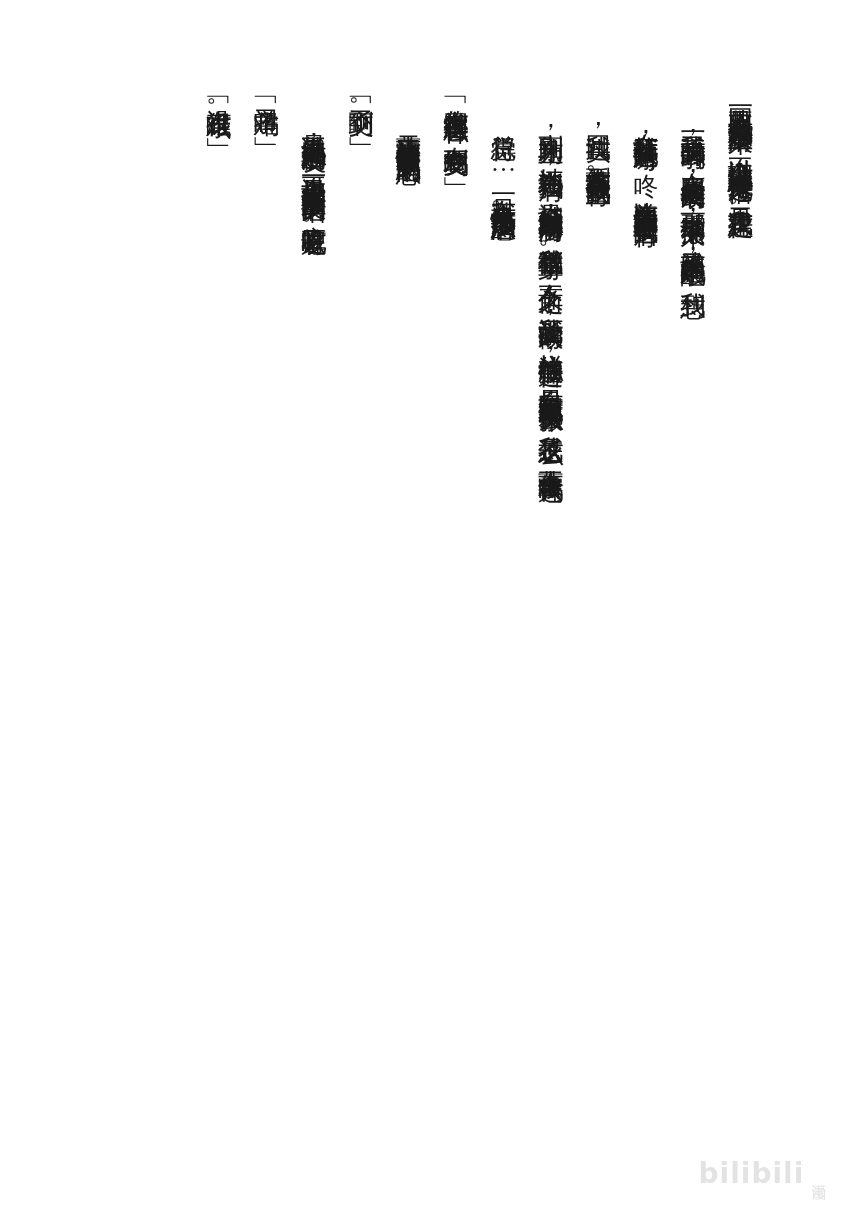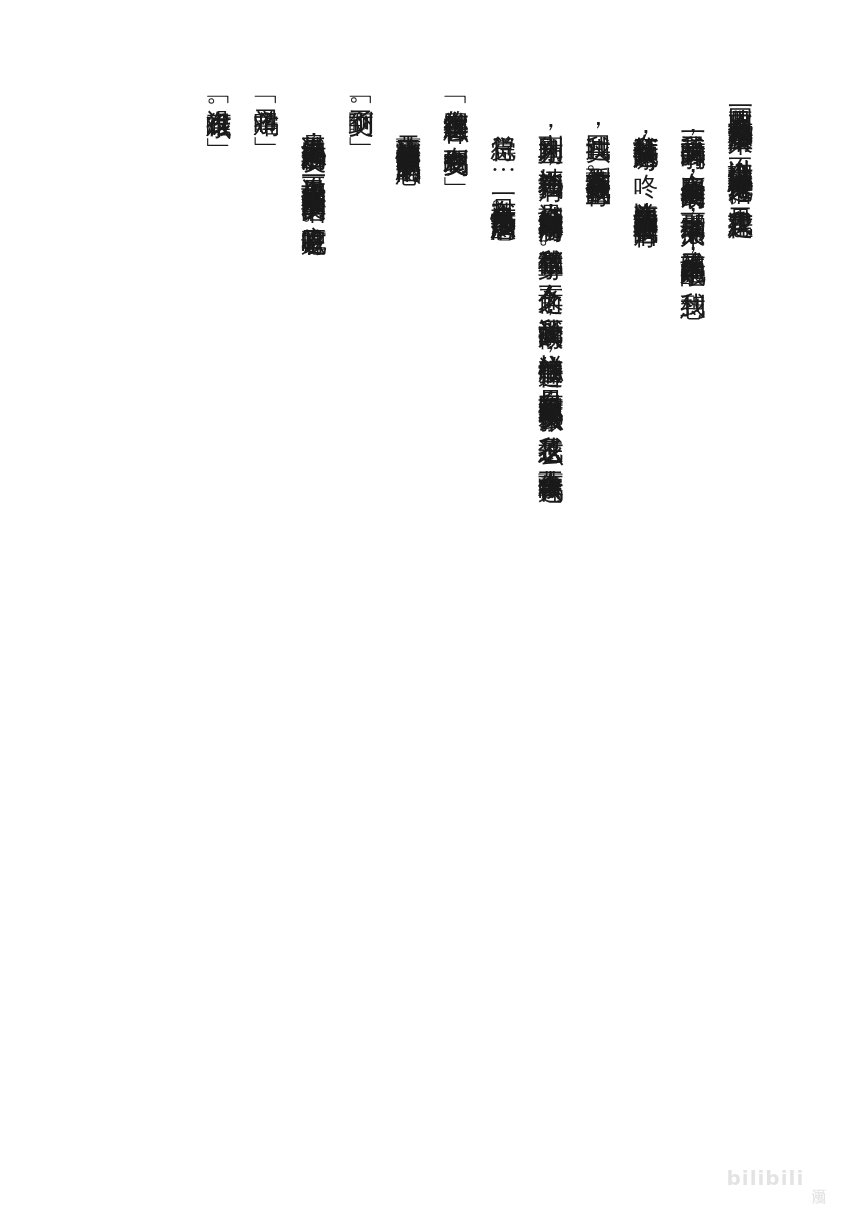--- a/index.html
+++ b/index.html
@@ -48,21 +48,21 @@
     right: 24px;
     bottom: 18px;
     display: flex;
     align-items: center;
     gap: 6px;
     opacity: 0.18;
     user-select: none;
   }
   .wm-logo {
     font-family: "DejaVu Sans", sans-serif;
-    font-size: 20px;
+    font-size: 28px;
     font-weight: bold;
     letter-spacing: 1px;
     color: #6b6b6b;
   }
   .wm-cn {
     font-size: 15px;
     line-height: 1.05;
     color: #6b6b6b;
     writing-mode: vertical-rl;
     -webkit-writing-mode: vertical-rl;

